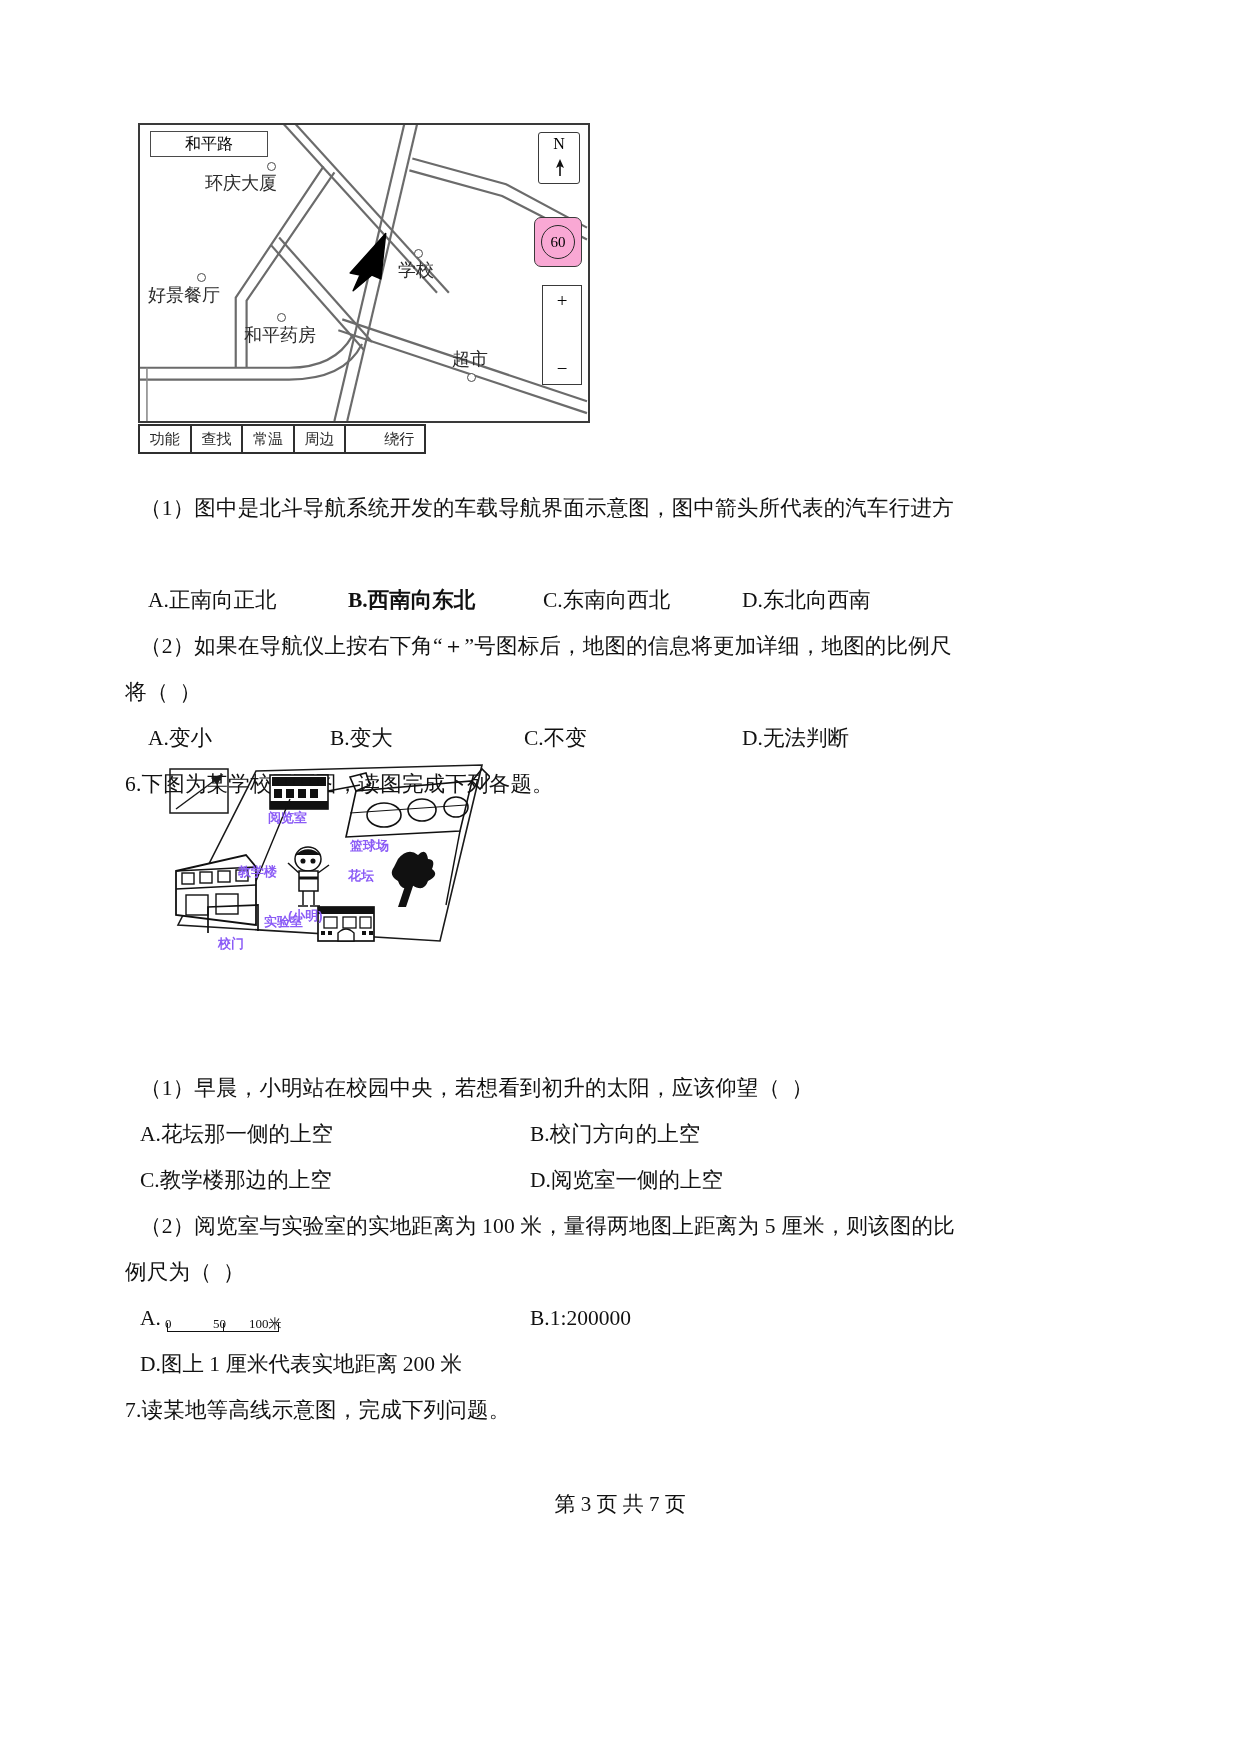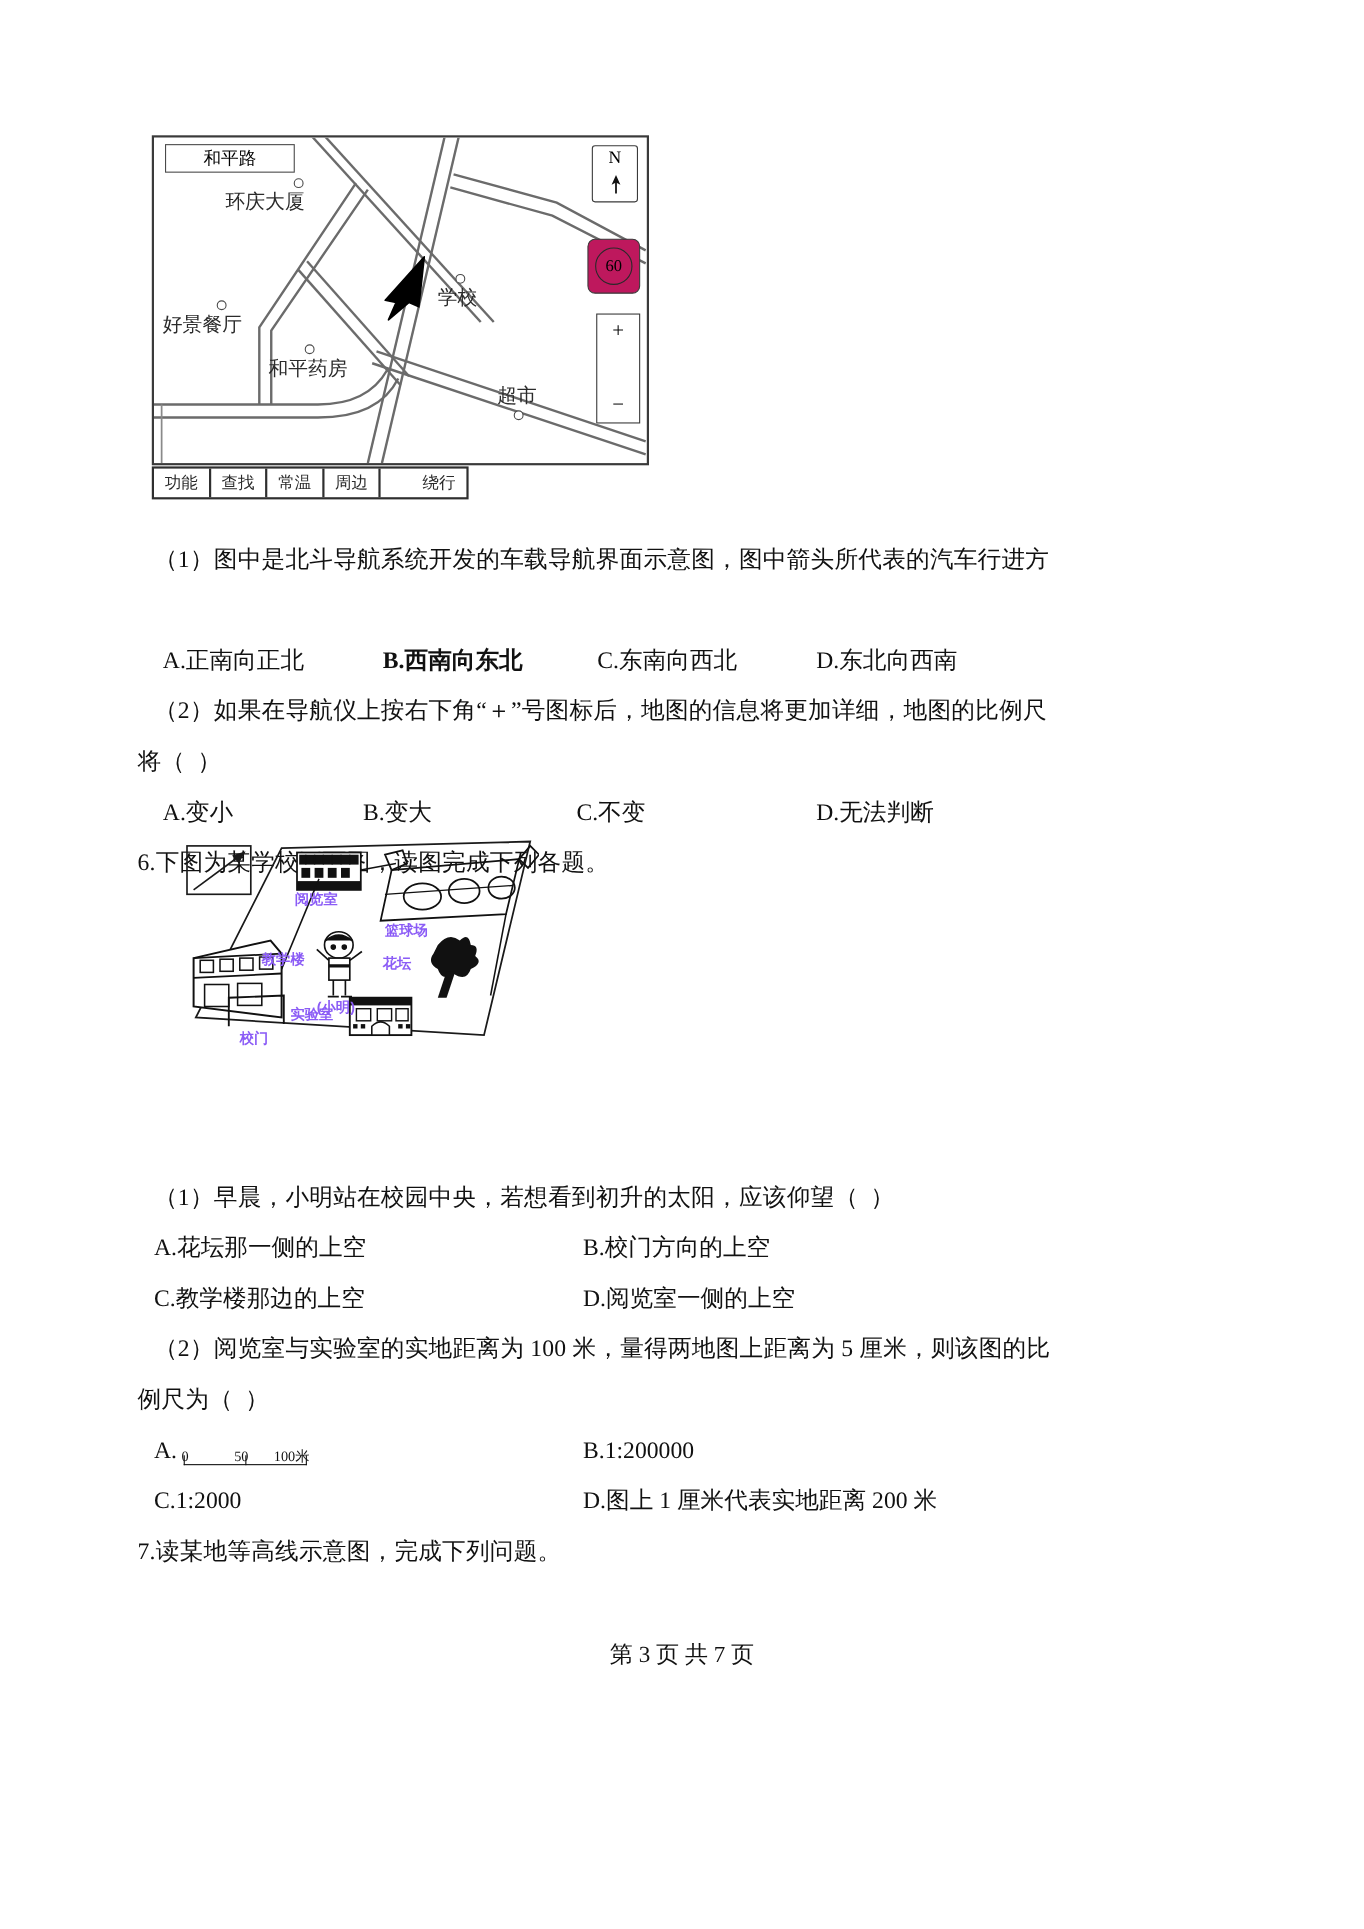--- a/index.html
+++ b/index.html
@@ -100,21 +100,21 @@
     font-size: 16px;
     line-height: 22px;
     display: block;
   }
   #speed-box {
     position: absolute;
     right: 6px; top: 92px;
     width: 48px; height: 50px;
     border: 1.6px solid #3a3a3a;
     border-radius: 7px;
-    background: #be185d;
+    background: #f9a8d4;
     box-sizing: border-box;
     display: flex;
     align-items: center;
     justify-content: center;
   }
   #speed-circle {
     width: 34px; height: 34px;
     border: 1.8px solid #2a2a2a;
     border-radius: 50%;
     display: flex;
@@ -477,21 +477,20 @@
           <span class="sb-n" style="left:88px;">100米</span>
         </span>
         <span class="sb-line"></span>
         <span class="sb-tick"></span>
       </span>
     </span>
     <span class="opt">B.1:200000</span>
   </div>
 
   <div class="opts" style="left:140px; top:1341px; width:960px;">
-    <span class="opt" style="width:390px;">C.1:2000</span>
     <span class="opt">D.图上 1 厘米代表实地距离 200 米</span>
   </div>
 
   <div class="qtext" style="left:125px; top:1387px; width:960px;">7.读某地等高线示意图，完成下列问题。</div>
 
   <div id="footer">
     <span>第 3 页 共 7 页</span>
   </div>
 
 </div>

